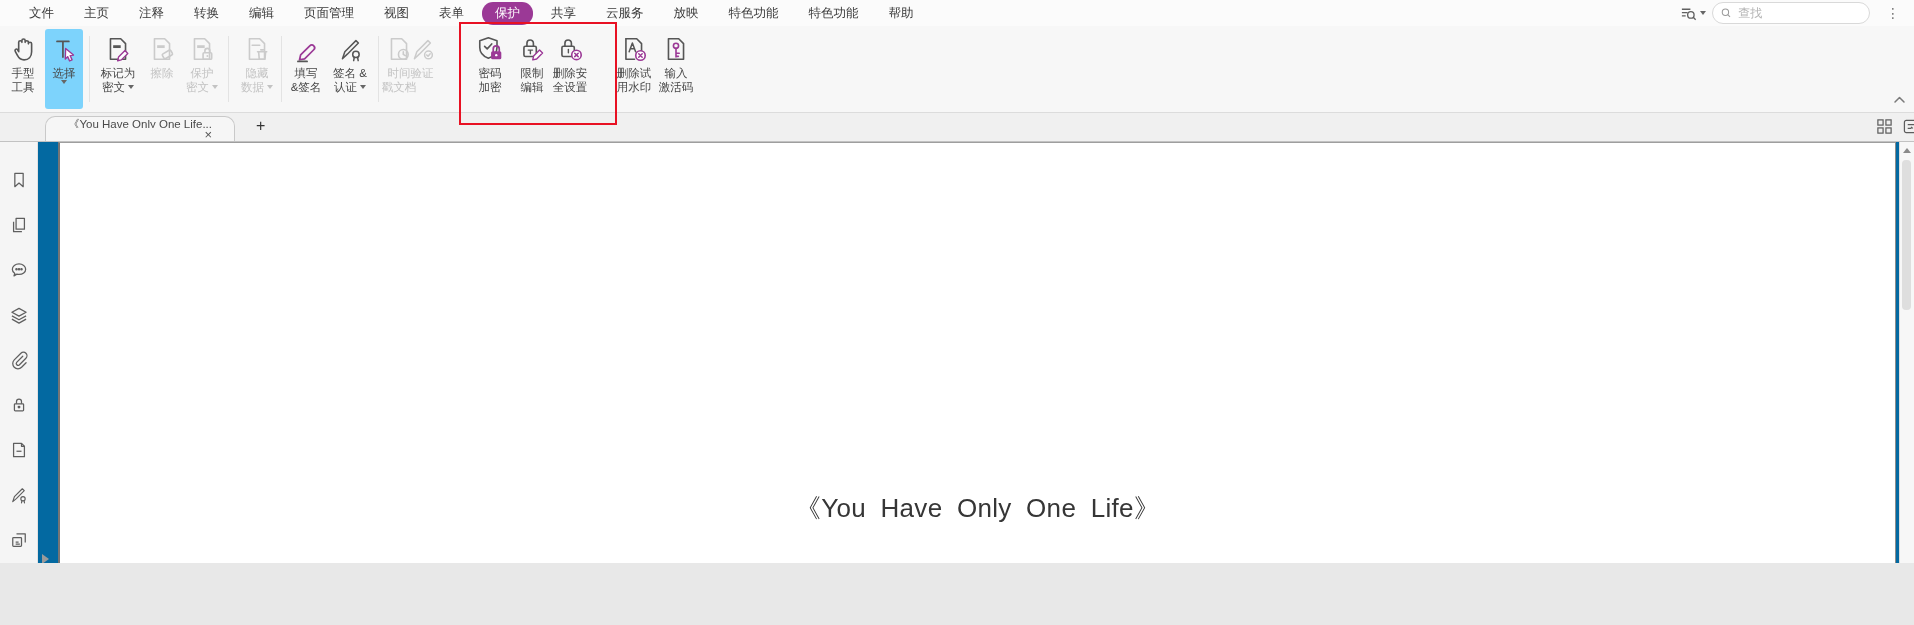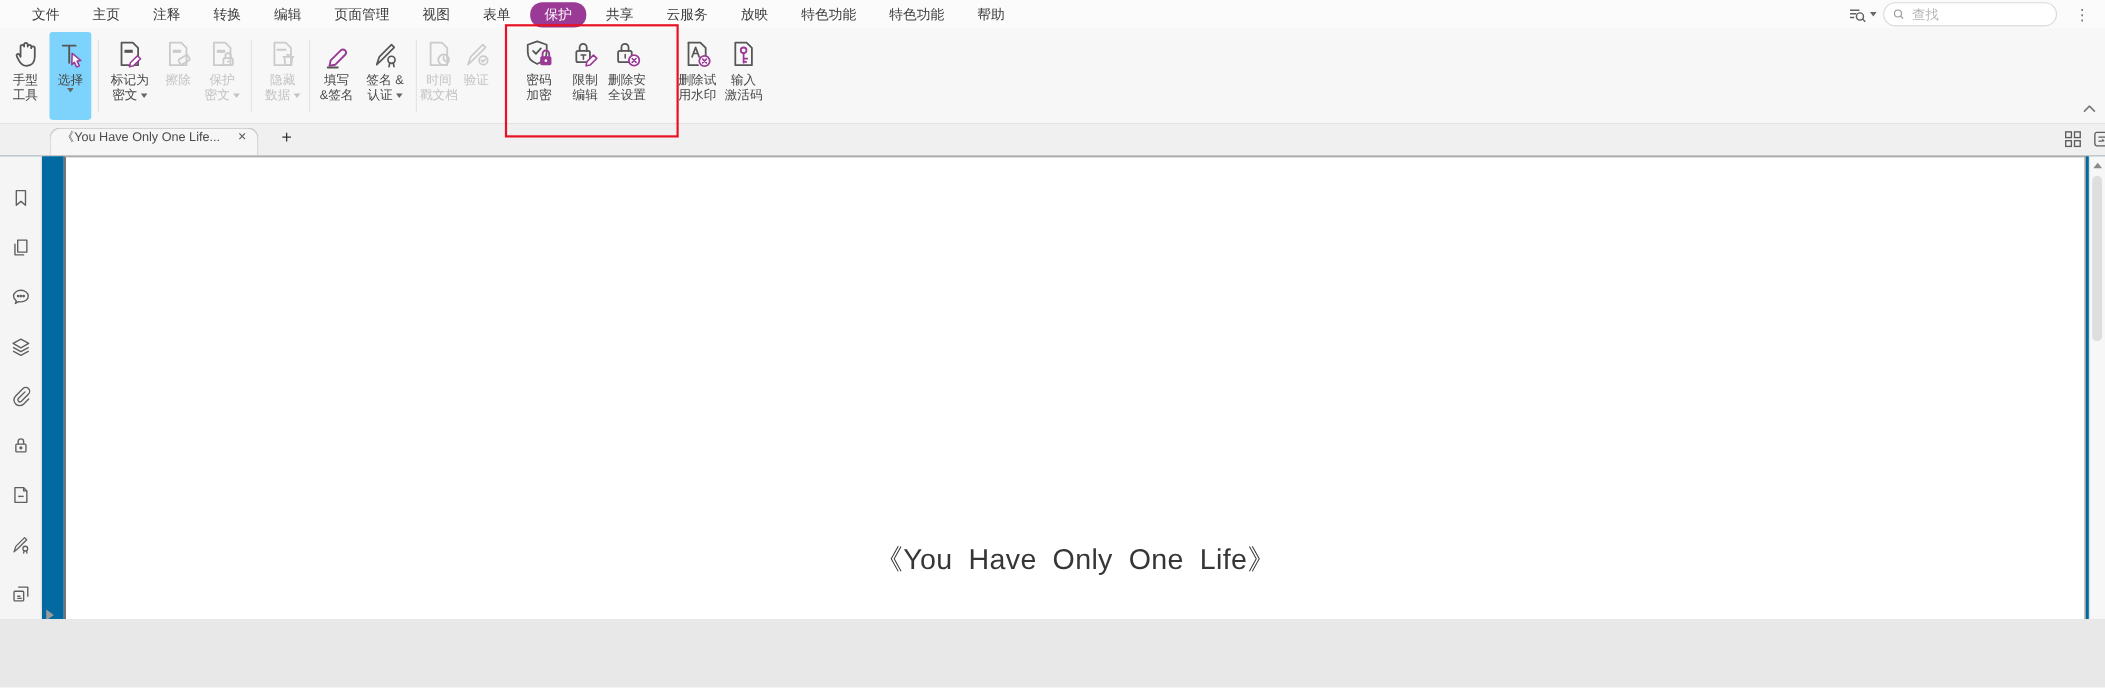--- a/index.html
+++ b/index.html
@@ -37,21 +37,21 @@
 
   
   .redbox{position:absolute;left:459px;top:22px;width:154px;height:99px;
           border:2px solid #e81123;z-index:30;pointer-events:none;}
 
   
   .tabbar{position:absolute;top:113px;left:0;right:0;height:28px;background:#f0f0f0;
           border-bottom:1px solid #c2c2c2;overflow:hidden;}
   .doctab{position:absolute;left:45px;top:3px;width:190px;height:25px;background:#f6f6f6;
           border:1px solid #c9c9c9;border-bottom:none;border-radius:10px 10px 0 0;
-          display:flex;align-items:flex-start;padding:0 10px;box-sizing:border-box;}
+          display:flex;align-items:flex-end;padding:0 22px;box-sizing:border-box;flex-direction:column;}
   .doctab .tlabel{font-size:11.5px;color:#4a4a4a;white-space:nowrap;overflow:hidden;flex:1;}
   .doctab .tclose{font-size:13px;color:#555;margin-left:8px;line-height:13px;}
   .newtab{position:absolute;left:256px;top:4px;font-size:16px;color:#333;}
   .tabbar-right{position:absolute;right:2px;top:5px;display:flex;gap:10px;}
 
   
   .bodyarea{position:absolute;top:142px;left:0;right:0;bottom:0;background:#0369a1;}
   .sidepanel{position:absolute;left:0;top:0;bottom:0;width:38px;background:#f5f5f5;
              border-right:1px solid #e2e2e2;display:flex;flex-direction:column;align-items:center;
              padding-top:27px;gap:23px;box-sizing:border-box;}
@@ -257,21 +257,21 @@
         </svg>
       </span>
       <span class="l1">
           <span>时间</span>
         </span>
       <span class="l2">
           <span>戳文档</span>
         </span>
     </div>
 
-    <div class="tbtn disabled" style="left:415px;width:36px">
+    <div class="tbtn disabled" style="left:404px;width:36px">
       <span class="ticon">
         <svg width="28" height="28" viewBox="0 0 26 26" fill="none" stroke="#cbcbcb" stroke-width="1.4" stroke-linejoin="round" stroke-linecap="round">
           <path d="M6 22l2.2-6.5L18.5 5.2l2.3 2.3L10.5 17.8 6 22z"></path>
           <circle cx="19" cy="18.5" r="3.6"></circle>
           <path d="M17.4 18.5l1.2 1.2 2-2.2"></path>
         </svg>
       </span>
       <span class="l1">
           <span>验证</span>
         </span>

